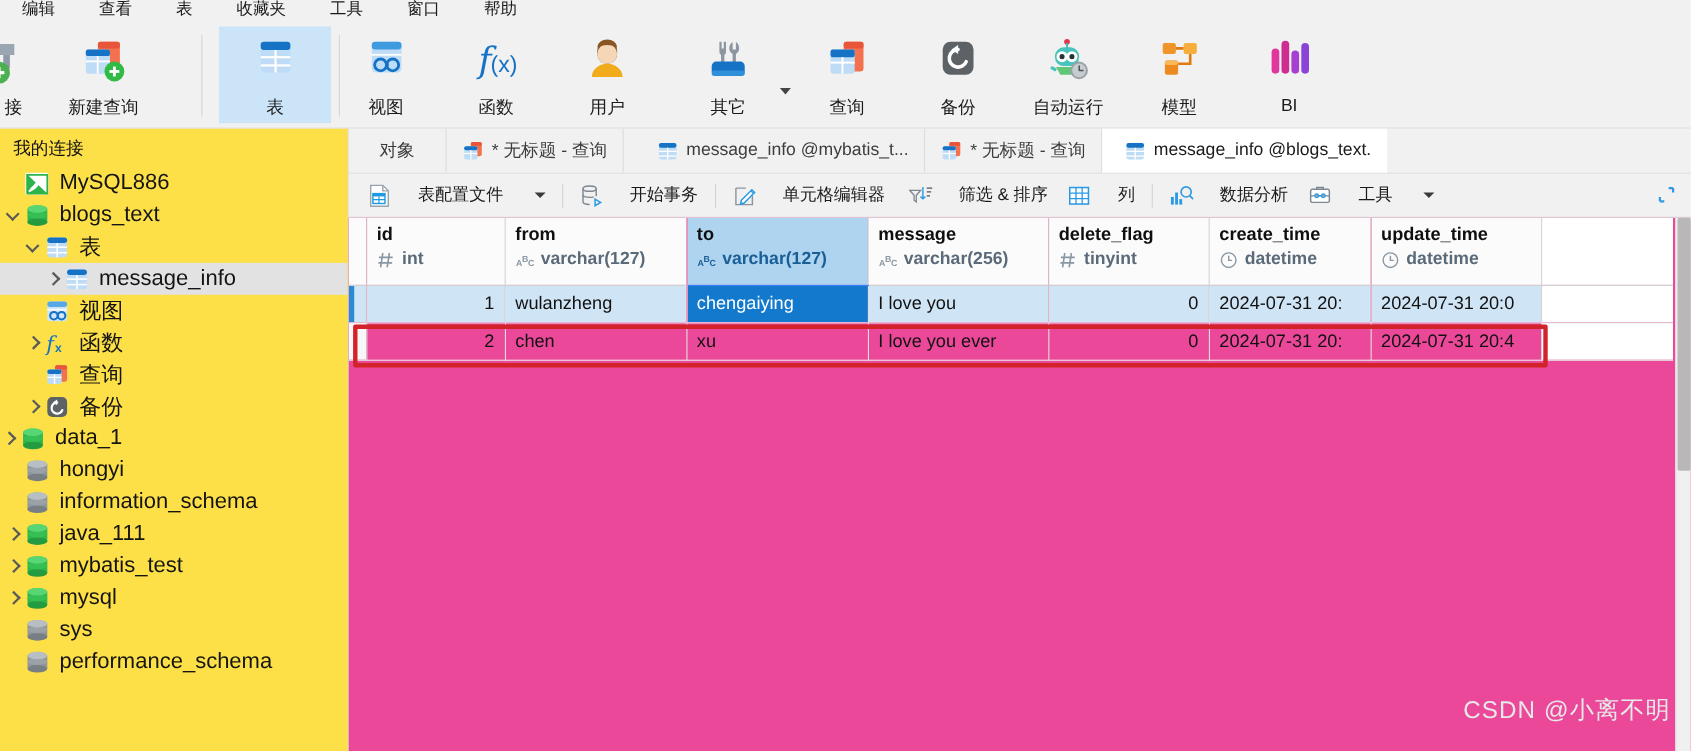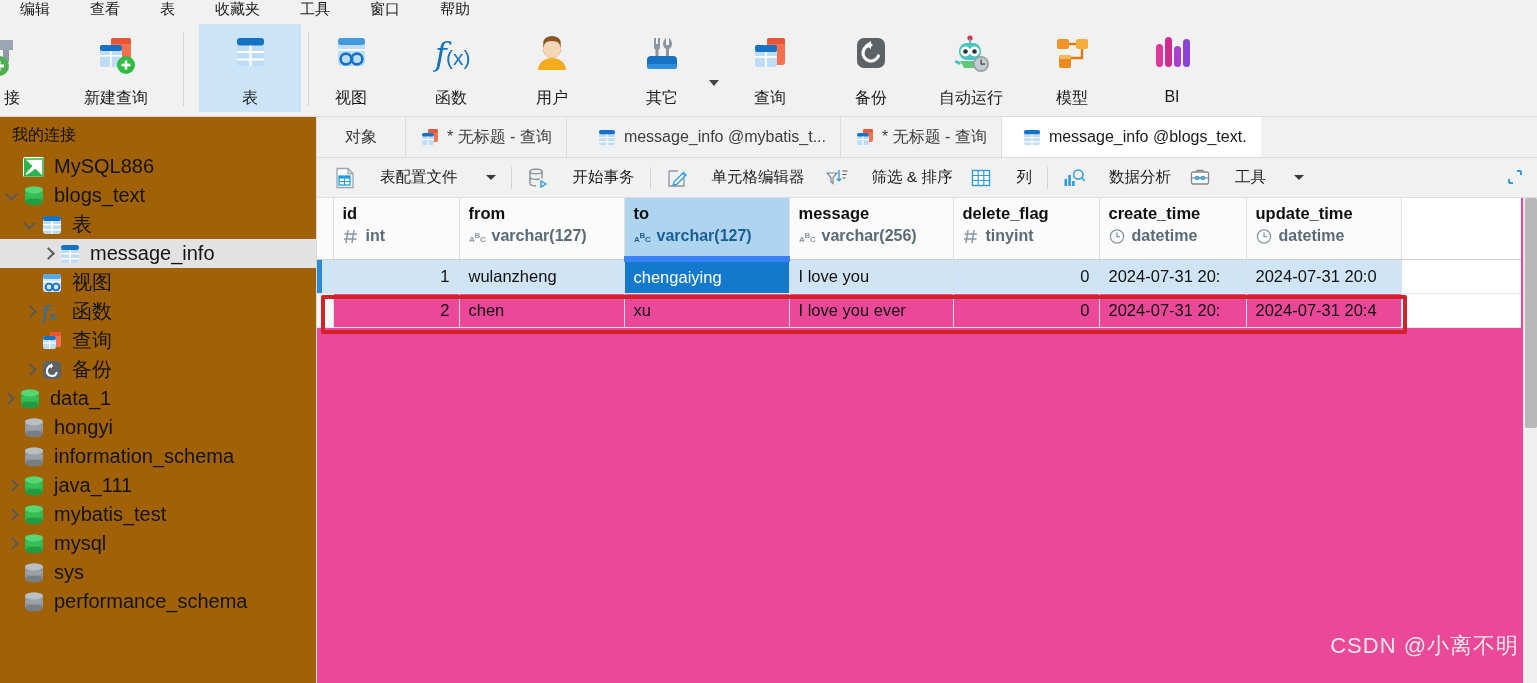--- a/index.html
+++ b/index.html
@@ -47,21 +47,21 @@
   }
   .rb-caret {
     position: absolute; width: 0; height: 0;
     border-left: 5px solid transparent; border-right: 5px solid transparent;
     border-top: 6px solid #444;
   }
 
   
   .sidebar {
     position: absolute; top: 117px; left: 0; width: 317px; height: 566px;
-    background: #a16207; border-right: 1px solid #d9d9d9;
+    background: #fde047; border-right: 1px solid #d9d9d9;
     overflow: hidden;
   }
   .side-title {
     font-size: 16px; color: #111; padding: 8px 0 6px 12px; white-space: nowrap;
   }
   .tree-row {
     position: relative; height: 29px; display: flex; align-items: center;
     white-space: nowrap; cursor: default;
   }
   .tree-row.sel { background: #e2e2e2; }
@@ -123,21 +123,21 @@
     border-right: 1px solid #dedede; border-bottom: 1px solid #e6e6e6;
     padding: 0; overflow: hidden; white-space: nowrap;
   }
   .grid thead th {
     height: 61px; background: #fbfbfb; vertical-align: top;
     border-bottom: 1px solid #d0d0d0; padding: 4px 0 0 9px; text-align: left;
   }
   .grid thead th.gutter { padding: 0; background: #fbfbfb; border-right: 1px solid #dedede; }
   .colname { font-size: 16.5px; font-weight: bold; color: #0f0f0f; line-height: 22px; }
   .coltype { font-size: 16px; color: #5a6a78; line-height: 24px; display: flex; align-items: center; gap: 4px; }
-  .grid thead th.hl { background: #aed4f0; border-bottom: 6px solid #3b82f6; margin-left: 10px; }
+  .grid thead th.hl { background: #aed4f0; border-bottom: 1px solid #3b82f6; margin-left: 10px; }
   .grid thead th.hl .coltype { color: #1a5e96; }
   .ty-ico { width: 19px; height: 17px; position: relative; flex: 0 0 19px; display:inline-block; }
 
   .grid tbody td { height: 34px; font-size: 16.5px; color: #111; padding: 0 9px; }
   .grid tbody tr.selected td { background: #cfe4f5; }
   .grid tbody td.gutter { padding: 0; background: #f7f7f7; }
   .grid tbody tr.selected td.gutter { background: #cfe4f5; }
   .grid tbody tr.selected td.gutter .marker {
     width: 5px; height: 100%; background: #2a8ad4;
   }
@@ -190,21 +190,21 @@
           <path d="M14 8 L28 8 L28 18 L14 18 Z" fill="#9aa7b3"></path>
           <path d="M18 18 L24 18 L24 30 L18 30 Z" fill="#8d99a6"></path>
           <circle cx="14" cy="34" r="10" fill="#4caf50"></circle>
           <rect x="9" y="32.5" width="10" height="3" fill="#fff"></rect>
           <rect x="12.5" y="29" width="3" height="10" fill="#fff"></rect>
         </svg>
       </span>
       <span class="lbl">接</span>
     </div>
 
-    <div class="rb-item" style="left:66px;">
+    <div class="rb-item" style="left:44px;">
       <span class="rb-ico">
         <svg width="54" height="50" viewBox="0 0 54 50">
           <rect x="22" y="6" width="20" height="22" rx="3" fill="#f4714f"></rect>
           <rect x="22" y="6" width="20" height="6" rx="2" fill="#e8563a"></rect>
           <rect x="11" y="13" width="22" height="22" rx="3" fill="#bedcf5"></rect>
           <rect x="11" y="13" width="22" height="6" rx="2" fill="#1572c4"></rect>
           <rect x="11" y="23" width="22" height="1.6" fill="#fff"></rect>
           <rect x="21" y="19" width="1.6" height="16" fill="#fff"></rect>
           <circle cx="37" cy="33" r="9" fill="#2fbb45"></circle>
           <rect x="32.5" y="31.7" width="9" height="2.6" fill="#fff"></rect>

